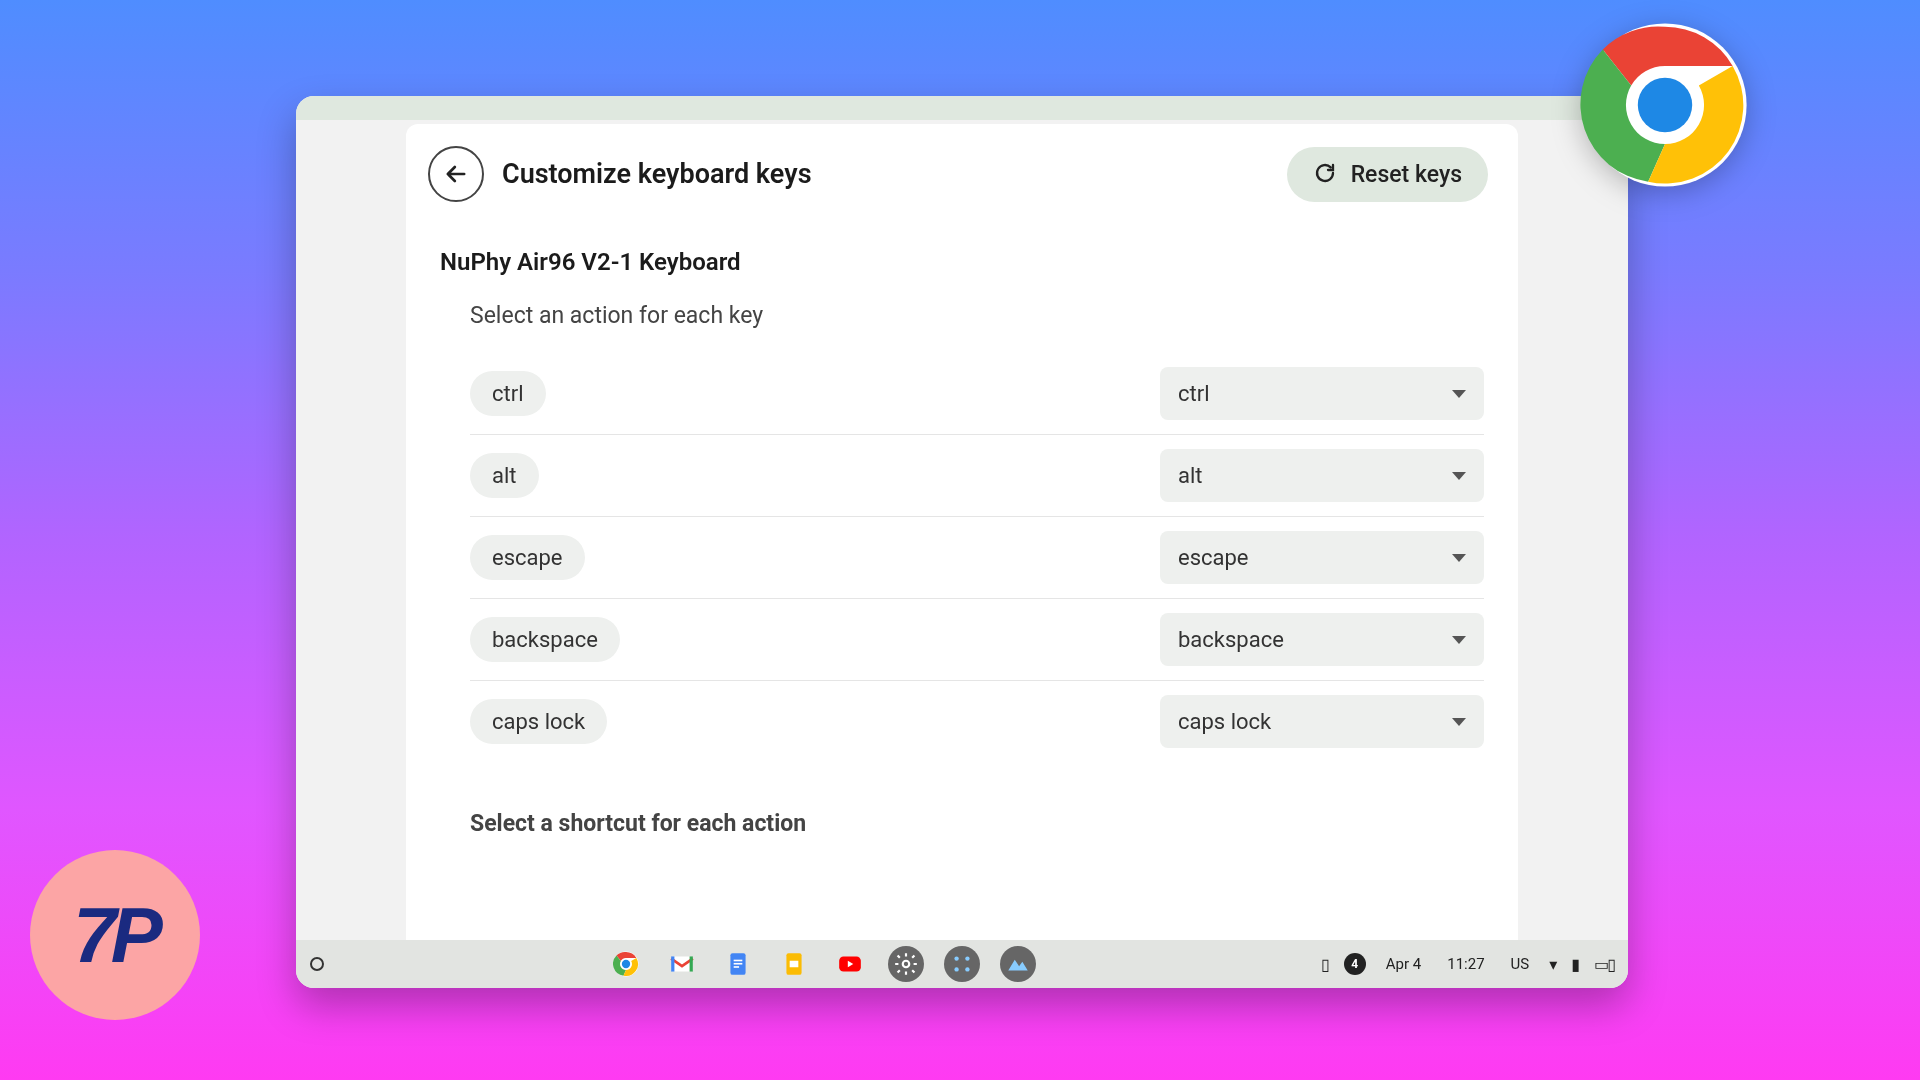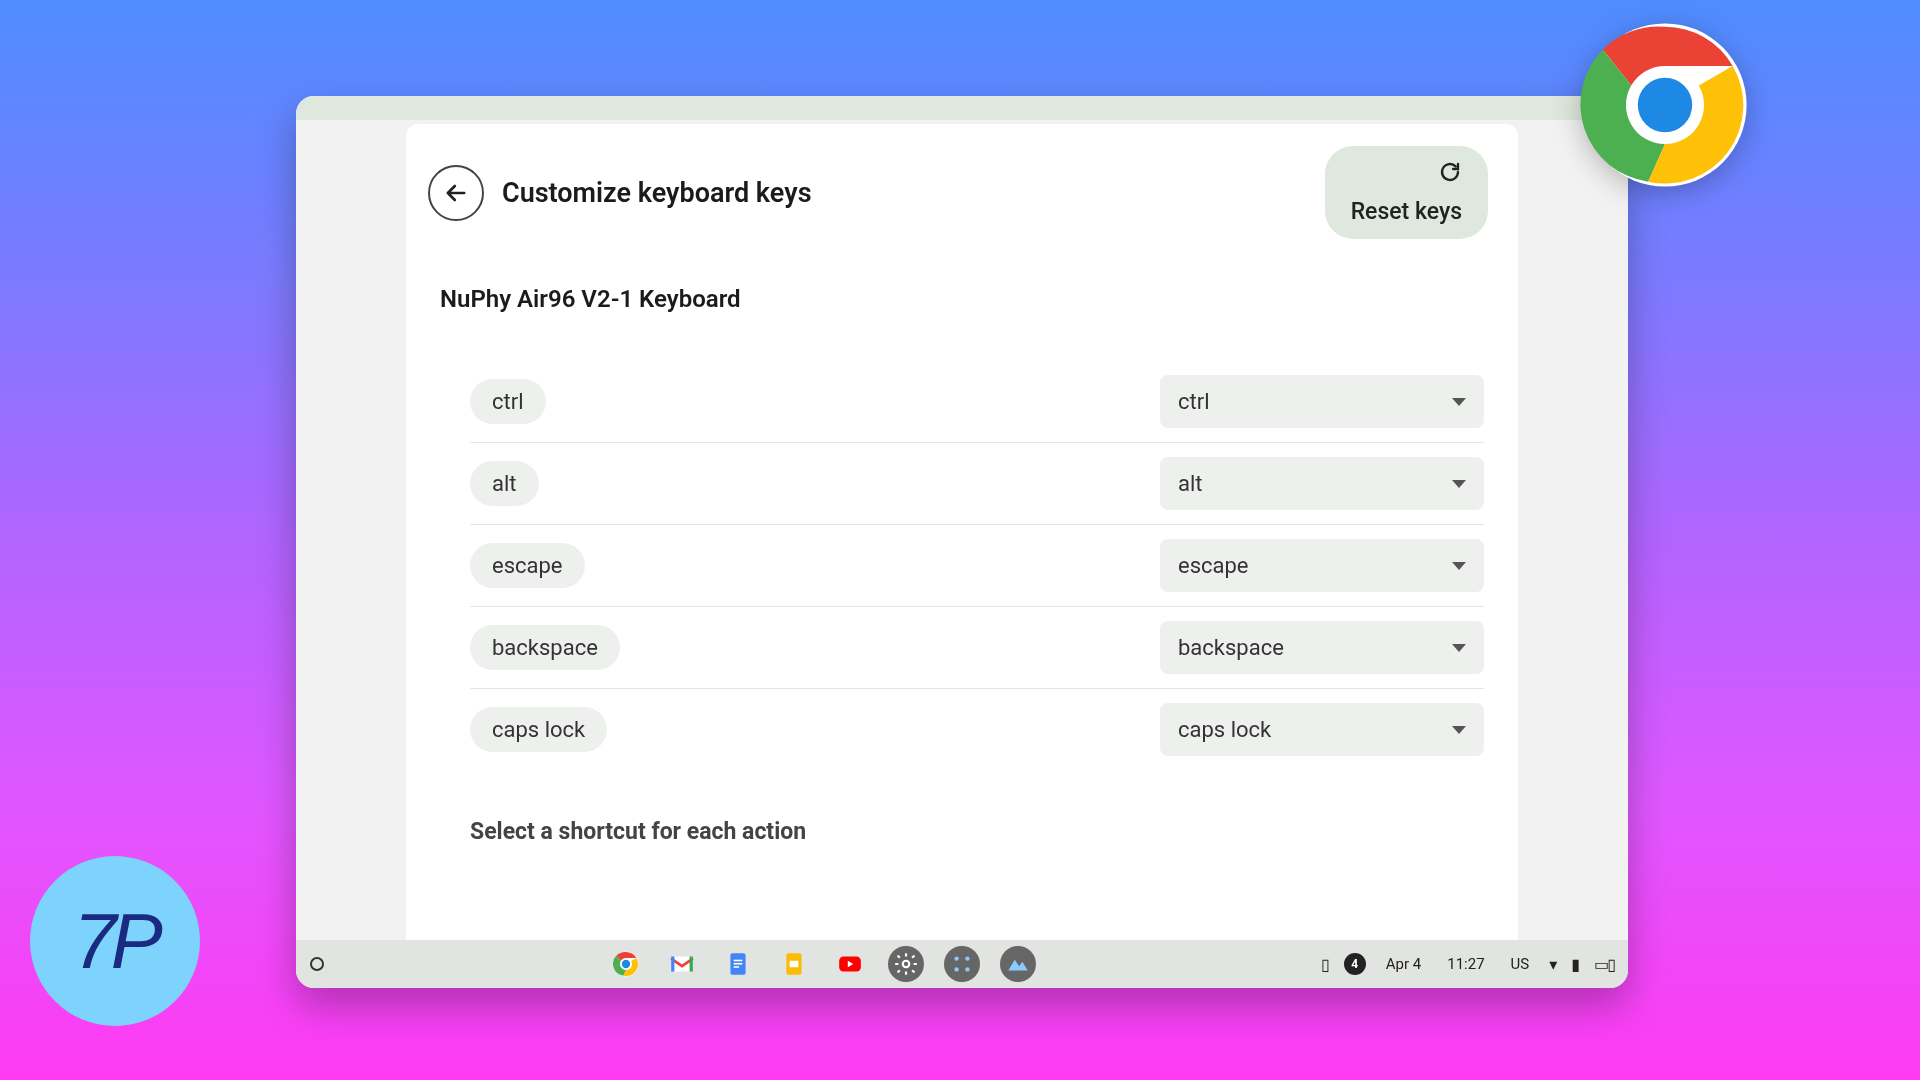--- a/index.html
+++ b/index.html
@@ -12,26 +12,26 @@
   
   .chrome-logo {
     position: absolute;
     top: 20px; right: 170px;
     width: 170px; height: 170px;
     z-index: 50;
     filter: drop-shadow(0 6px 14px rgba(0,0,0,0.25));
   }
   .tp-logo {
     position: absolute;
-    bottom: 54px; left: 30px;
+    bottom: 60px; left: 30px;
     width: 170px; height: 170px;
-    background: #7dd3fc;
+    background: #fca5a5;
     border-radius: 50%;
     display: flex; align-items: center; justify-content: center;
-    font-weight: 400; font-style: italic;
+    font-weight: 700; font-style: italic;
     font-size: 78px; color: #1a2a80;
     font-family: Arial, sans-serif;
     letter-spacing: -6px;
   }
 
   
   .window {
     position: absolute;
     left: 296px; top: 96px;
     width: 1332px; height: 892px;
@@ -78,34 +78,34 @@
   }
   .back-btn svg { width: 28px; height: 28px; }
   .panel-title {
     font-size: 27px; font-weight: 600; color: #1b1b1b;
     flex: 1;
   }
   .reset-btn {
     background: #dfe8df;
     border-radius: 28px;
     padding: 14px 26px;
-    display: flex; align-items: flex-end; gap: 14px;
+    display: flex; align-items: flex-start; gap: 14px;
     cursor: pointer;
-    font-size: 23px; font-weight: 500; color: #222; flex-direction: column;
+    font-size: 23px; font-weight: 500; color: #222;
   }
   .reset-btn svg { width: 24px; height: 24px; }
 
   .panel-body {
     padding: 36px 34px 0 34px;
     flex: 1;
     overflow: hidden;
   }
   .keyboard-name {
     font-size: 24px; font-weight: 600; color: #1b1b1b;
-    margin-bottom: 48px;
+    margin-bottom: 26px;
   }
   .section-label {
     font-size: 23px; color: #444; font-weight: 400;
     padding-left: 30px;
     margin-bottom: 24px;
   }
 
   .key-rows { padding-left: 30px; }
   .key-row {
     display: flex; align-items: center;
@@ -197,20 +197,21 @@
           <svg viewBox="0 0 24 24">
               <path fill="none" stroke="#222" stroke-width="2.3" stroke-linecap="round" d="M20 12a8 8 0 1 1-2.34-5.66M20 4v5h-5"></path>
             </svg>
           <span>Reset keys</span>
         </div>
       </div>
 
       <div class="panel-body">
         <div class="keyboard-name">NuPhy Air96 V2-1 Keyboard</div>
 
+        <div class="section-label">Select an action for each key</div>
 
         <div class="key-rows" id="key-rows">
             <div class="key-row">
     <span class="key-chip">ctrl</span>
     <span class="key-spacer"></span>
     <div class="key-select">
       <span>ctrl</span>
       <span class="tri"></span>
     </div>
             </div>

